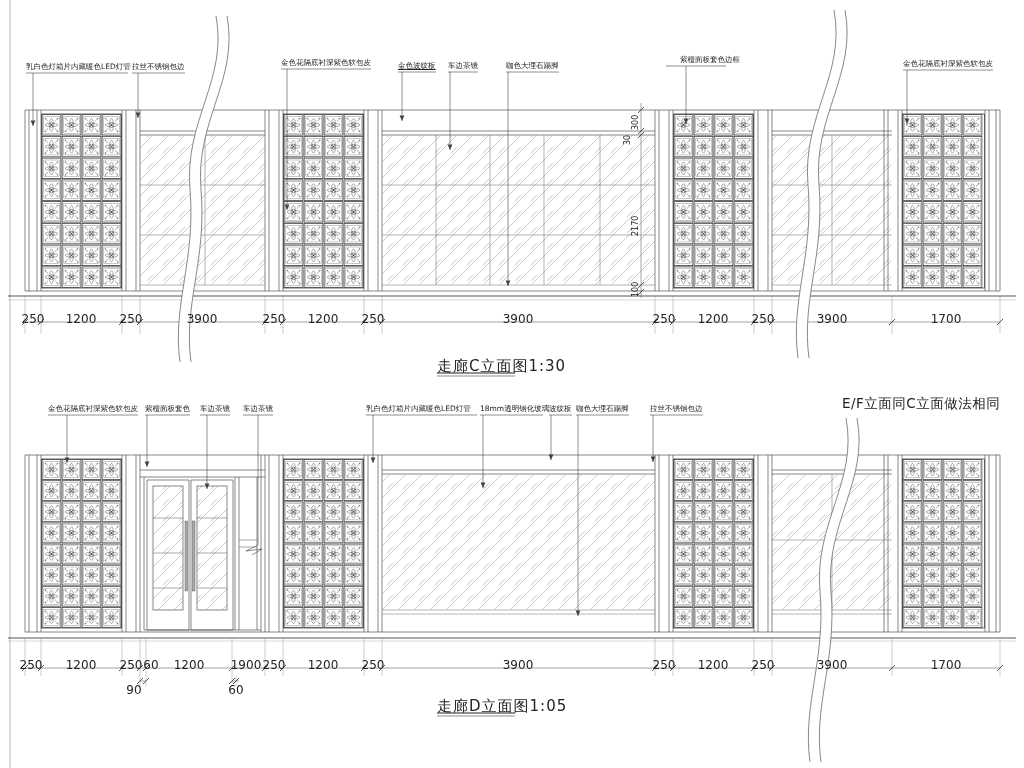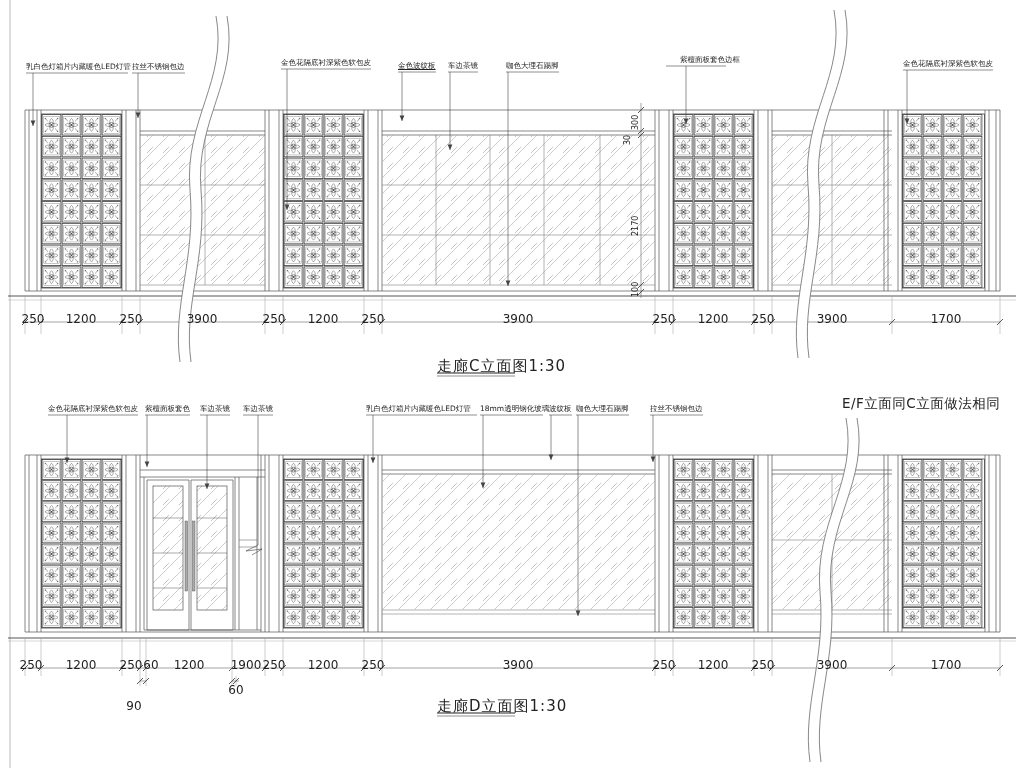--- a/index.html
+++ b/index.html
@@ -230,19 +230,19 @@
 <span class="dm" style="left: 274px; top: 658px;">250</span>
 <span class="dm" style="left: 323px; top: 658px;">1200</span>
 <span class="dm" style="left: 373px; top: 658px;">250</span>
 <span class="dm" style="left: 518px; top: 658px;">3900</span>
 <span class="dm" style="left: 664px; top: 658px;">250</span>
 <span class="dm" style="left: 713px; top: 658px;">1200</span>
 <span class="dm" style="left: 763px; top: 658px;">250</span>
 <span class="dm" style="left: 832px; top: 658px;">3900</span>
 <span class="dm" style="left: 946px; top: 658px;">1700</span>
 
-<span class="dm" style="left: 134px; top: 683px; margin-top: 16px;">90</span>
+<span class="dm" style="left: 134px; top: 683px;">90</span>
 <span class="dm" style="left: 236px; top: 683px;">60</span>
 
-<span class="tt" style="left: 437px; top: 697px;">走廊D立面图1:30</span>
+<span class="tt" style="left: 437px; top: 697px;">走廊D立面图1:05</span>
 <span class="nt" style="left: 842px; top: 395px;">E/F立面同C立面做法相同</span>
 
 </div>
 
 </body></html>

